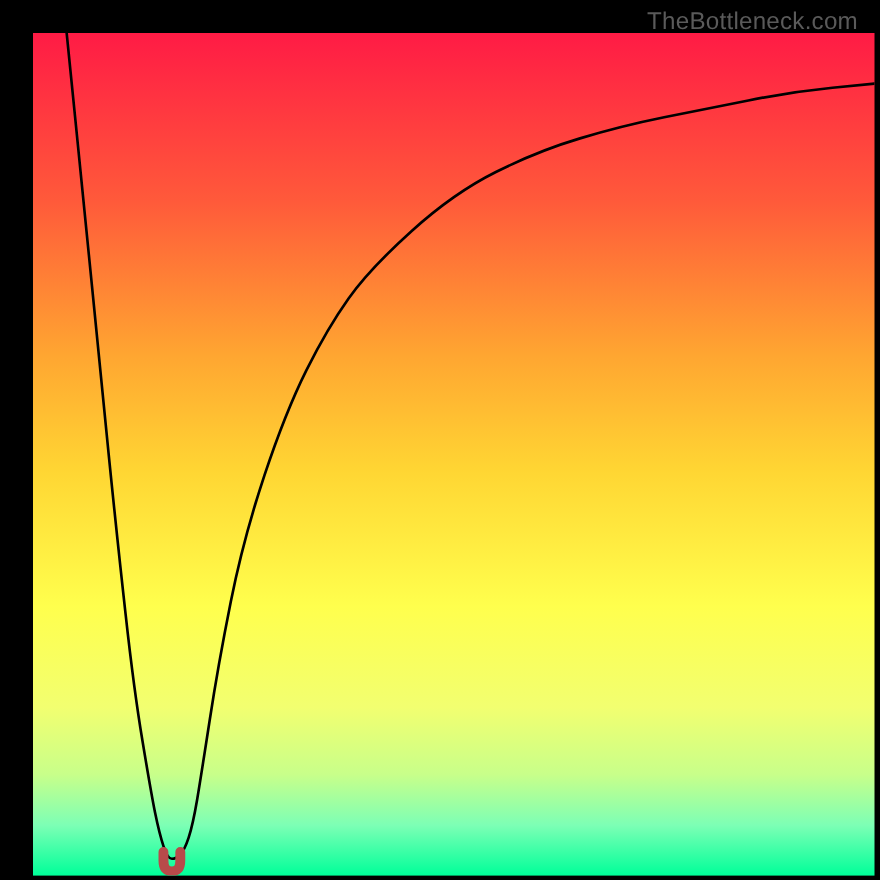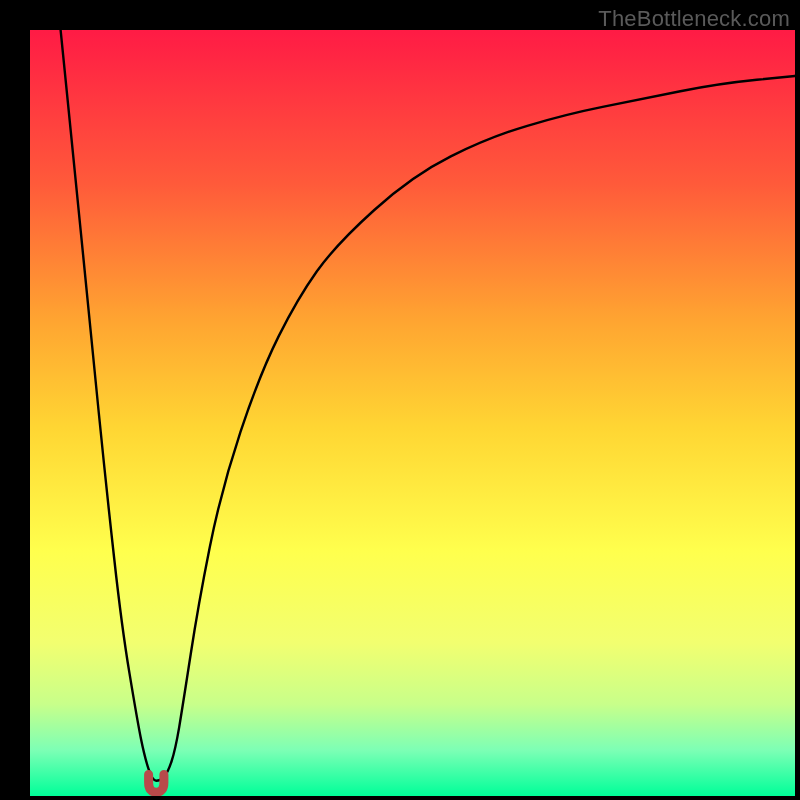--- a/index.html
+++ b/index.html
@@ -15,21 +15,21 @@
     position: relative;
     width: 800px;
     height: 800px;
   }
   svg {
     display: block;
   }
   .watermark {
     position: absolute;
     top: 6px;
-    right: 10px;
+    right: 20px;
     color: #5a5a5a;
     font-size: 22px;
     font-weight: 400;
     letter-spacing: 0.2px;
     user-select: none;
   }
 </style>
 </head>
 <body>
 

